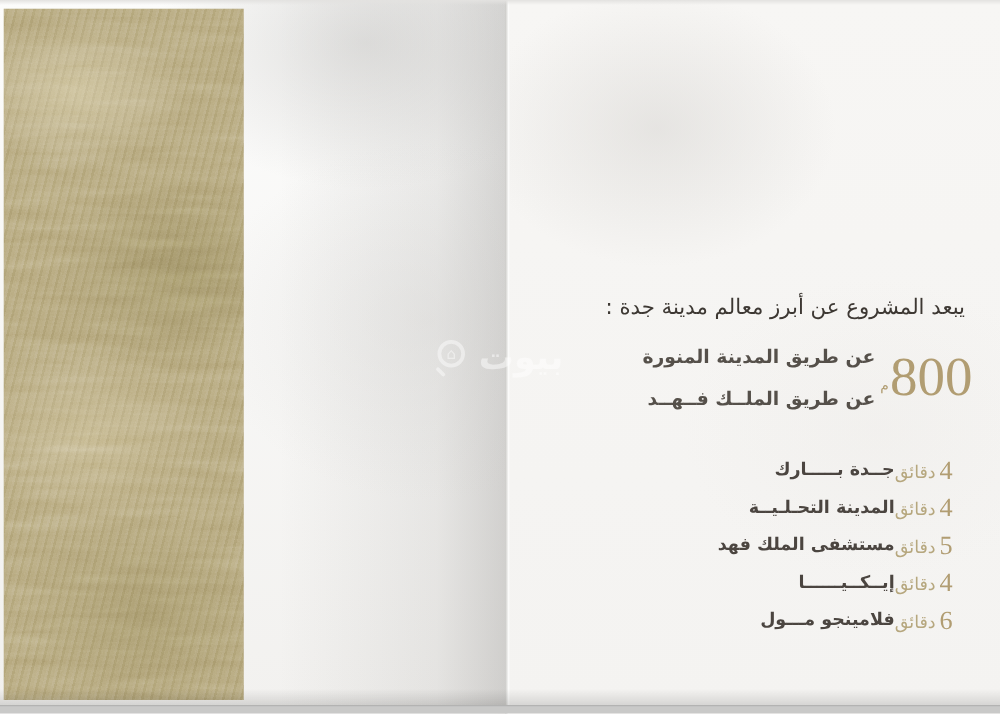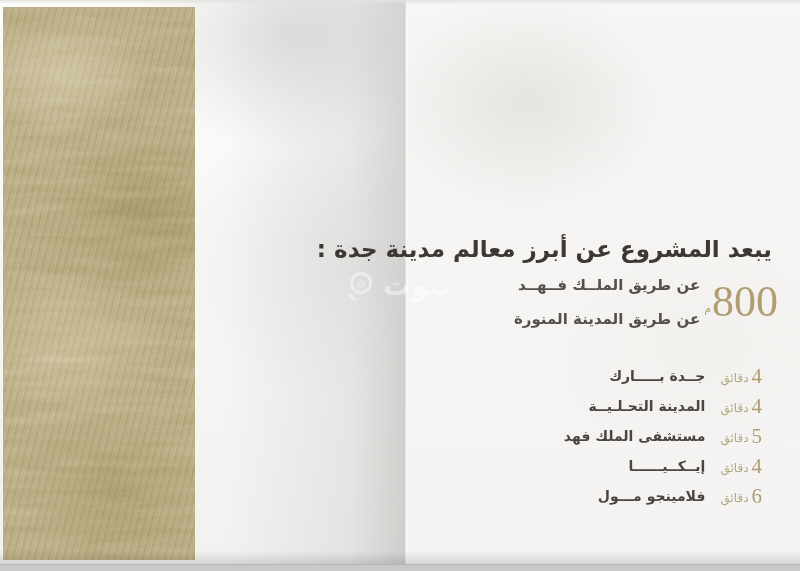--- a/index.html
+++ b/index.html
@@ -45,21 +45,21 @@
     position: absolute; left: 408px; top: 0; width: 392px; height: 571px;
     direction: rtl;
     background:
       radial-gradient(ellipse 220px 170px at 30% 18%, rgba(216,214,211,0.55), rgba(216,214,211,0) 65%),
       radial-gradient(ellipse 260px 200px at 75% 60%, rgba(235,233,230,0.35), rgba(235,233,230,0) 60%),
       linear-gradient(#f7f6f4, #f4f3f1);
   }
 
   .rp-title {
     position: absolute; top: 236px; right: 28px;
-    font-size: 23px; font-weight: 700; color: #3d3833; white-space: nowrap;
+    font-size: 17px; font-weight: 400; color: #3d3833; white-space: nowrap;
   }
 
   .distance-block {
     position: absolute; top: 276px; right: 22px;
     display: flex; align-items: center; gap: 4px;
   }
   .dist-value {
     display: flex; align-items: flex-end; direction: rtl;
     color: #b19d72; font-family: "Liberation Serif", "DejaVu Serif", serif;
   }
@@ -70,21 +70,21 @@
 
   .landmarks {
     position: absolute; top: 366px; right: 38px;
     display: flex; flex-direction: column; gap: 10px;
   }
   .landmark-row { display: flex; align-items: center; height: 20px; }
   .lm-min {
     font-family: "Liberation Serif", "DejaVu Serif", serif;
     font-size: 21px; color: #b19d72; line-height: 20px;
   }
-  .lm-unit { font-size: 12px; color: #b6a77e; margin: 4px 3px 0 15px; }
+  .lm-unit { font-size: 14px; color: #b6a77e; margin: 4px 3px 0 0; }
   .lm-name { font-size: 14px; font-weight: 700; color: #4b4540; letter-spacing: .2px; white-space: nowrap; }
 
   
   .watermark {
     position: absolute; left: 348px; top: 263px; height: 44px;
     display: flex; align-items: center; opacity: .5; pointer-events: none;
   }
   .wm-icon { position: relative; width: 27px; height: 27px; }
   .wm-circle {
     position: absolute; left: 2px; top: 0; width: 22px; height: 22px;
@@ -136,22 +136,22 @@
 
   <div class="page-right">
     <div class="rp-title">يبعد المشروع عن أبرز معالم مدينة جدة :</div>
 
     <div class="distance-block">
       <div class="dist-value">
         <span class="num">800</span>
         <span class="unit">م</span>
       </div>
       <div class="roads">
+        <div class="road-line">عن طريق المدينة المنورة</div>
         <div class="road-line">عن طريق الملــك فــهــد</div>
-        <div class="road-line">عن طريق المدينة المنورة</div>
       </div>
     </div>
 
     <div class="landmarks">
       <div class="landmark-row">
         <span class="lm-min">4</span>
         <span class="lm-unit">دقائق</span>
         <span class="lm-name">جــدة بـــــارك</span>
       </div>
       <div class="landmark-row">

